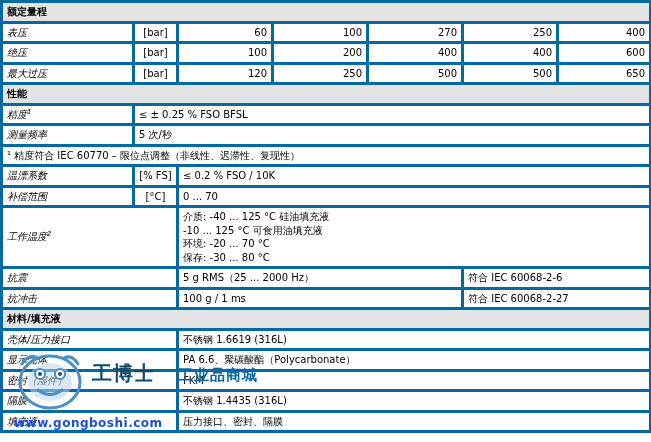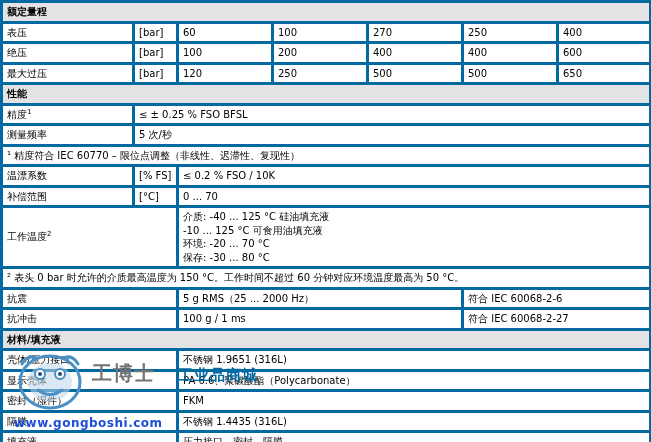--- a/index.html
+++ b/index.html
@@ -30,21 +30,21 @@
     left: 14px;
     top: 18px;
     width: 72px;
     height: 62px;
   }
   .wm-text1 {
     position: absolute;
     left: 92px;
     top: 30px;
     font-size: 20px;
-    color: #737373;
+    color: #0c4a6e;
     font-weight: bold;
     letter-spacing: 1px;
   }
   .wm-text2 {
     position: absolute;
     left: 14px;
     top: 86px;
     font-size: 12px;
     color: #1d4ed8;
     font-weight: bold;
@@ -66,26 +66,28 @@
     background: transparent;
     margin-left: 24px;
   }
   .sec {
     background: #e3e3e3 !important;
     font-weight: bold;
     font-size: 10.5px;
   }
   .lbl {
     width: 132px;
+    font-style: italic;
   }
   .unit {
     width: 44px;
+    text-align: center;
   }
   .num {
-    text-align: left;
+    text-align: right;
   }
   .val {
     padding-left: 6px;
   }
   .note {
     font-size: 8.5px;
   }
   .sup {
     font-size: 7px;
     vertical-align: super;
@@ -181,41 +183,38 @@
   </tr>
   <tr>
     <td class="lbl" colspan="2" style="vertical-align:middle;"><span>工作温度</span><span class="sup">2</span></td>
     <td class="val" colspan="5">
       <div>介质: -40 ... 125 °C  硅油填充液</div>
       <div>         -10 ... 125 °C  可食用油填充液</div>
       <div>环境: -20 ... 70 °C</div>
       <div>保存: -30 ... 80 °C</div>
     </td>
   </tr>
-  <tr>
-    <td class="note" colspan="7">² 表头 0 bar 时允许的介质最高温度为 150 °C。工作时间不超过 60 分钟对应环境温度最高为 50 °C。</td>
-  </tr>
 
   <tr>
     <td class="lbl" colspan="2">抗震</td>
     <td class="val" colspan="3">5 g RMS（25 ... 2000 Hz）</td>
     <td class="val" colspan="2">符合 IEC 60068-2-6</td>
   </tr>
   <tr>
     <td class="lbl" colspan="2">抗冲击</td>
     <td class="val" colspan="3">100 g / 1 ms</td>
     <td class="val" colspan="2">符合 IEC 60068-2-27</td>
   </tr>
 
   <tr>
     <td class="sec" colspan="7">材料/填充液</td>
   </tr>
   <tr>
     <td class="lbl" colspan="2">壳体/压力接口</td>
-    <td class="val" colspan="5">不锈钢 1.9651 (316L)</td>
+    <td class="val" colspan="5">不锈钢 1.6619 (316L)</td>
   </tr>
   <tr>
     <td class="lbl" colspan="2">显示壳体</td>
     <td class="val" colspan="5">PA 6.6、聚碳酸酯（Polycarbonate）</td>
   </tr>
   <tr>
     <td class="lbl" colspan="2">密封（湿件）</td>
     <td class="val" colspan="5">FKM</td>
   </tr>
   <tr>

